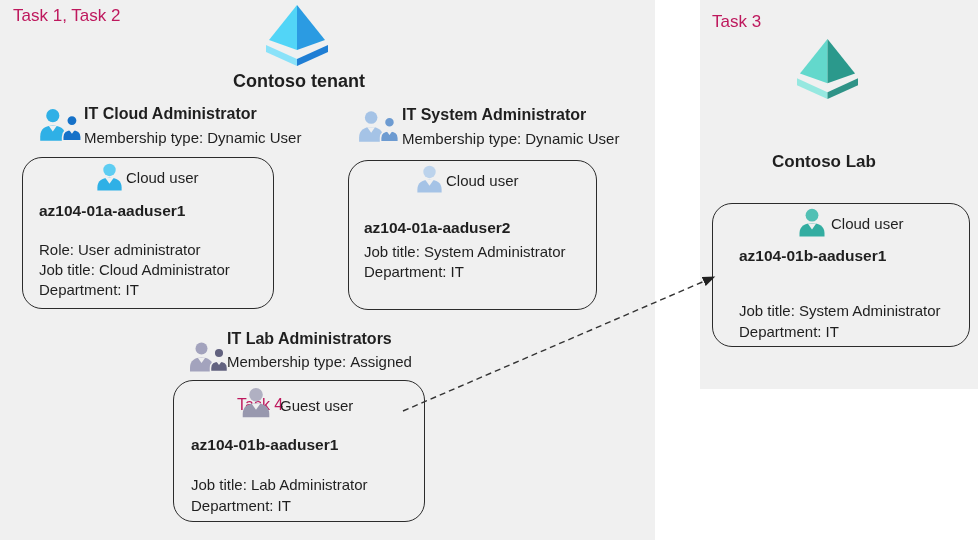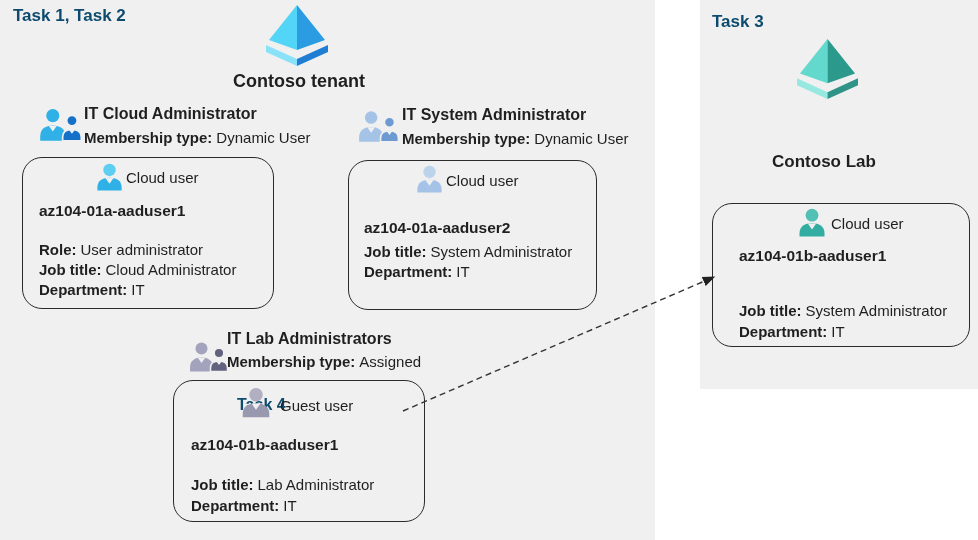--- a/index.html
+++ b/index.html
@@ -5,26 +5,26 @@
   html,body { margin:0; padding:0; background:#ffffff; }
   .canvas {
     position:relative; width:978px; height:540px; overflow:hidden;
     background:#ffffff; font-family:"Liberation Sans", sans-serif;
     color:#1f1f1f; -webkit-font-smoothing:antialiased;
   }
   .abs { position:absolute; }
   .panel { position:absolute; background:#f0f0f0; }
   .panel-left  { left:0; top:0; width:655px; height:540px; }
   .panel-right { left:700px; top:0; width:278px; height:389px; }
-  .task-label { position:absolute; font-size:17px; font-weight:bold; color:#0c4a6e; white-space:nowrap; }
+  .task-label { position:absolute; font-size:17px; font-weight:normal; color:#be185d; white-space:nowrap; }
   .tenant-title { position:absolute; font-size:18px; font-weight:bold; text-align:center; white-space:nowrap; }
   .group-title { position:absolute; font-size:16px; font-weight:bold; white-space:nowrap; }
   .text-line { position:absolute; font-size:15px; white-space:nowrap; }
   .username { position:absolute; font-size:15.5px; font-weight:bold; white-space:nowrap; }
-  .b { font-weight:bold; margin-right:4px; }
+  .b { font-weight:normal; margin-right:4px; }
   .card {
     position:absolute; border:1.5px solid #2b2b2b; border-radius:20px;
     background:transparent;
   }
   .card .task-label { font-size:16px;margin-left:48px; }
   svg { display:block; }
 </style>
 </head>
 <body>
 

